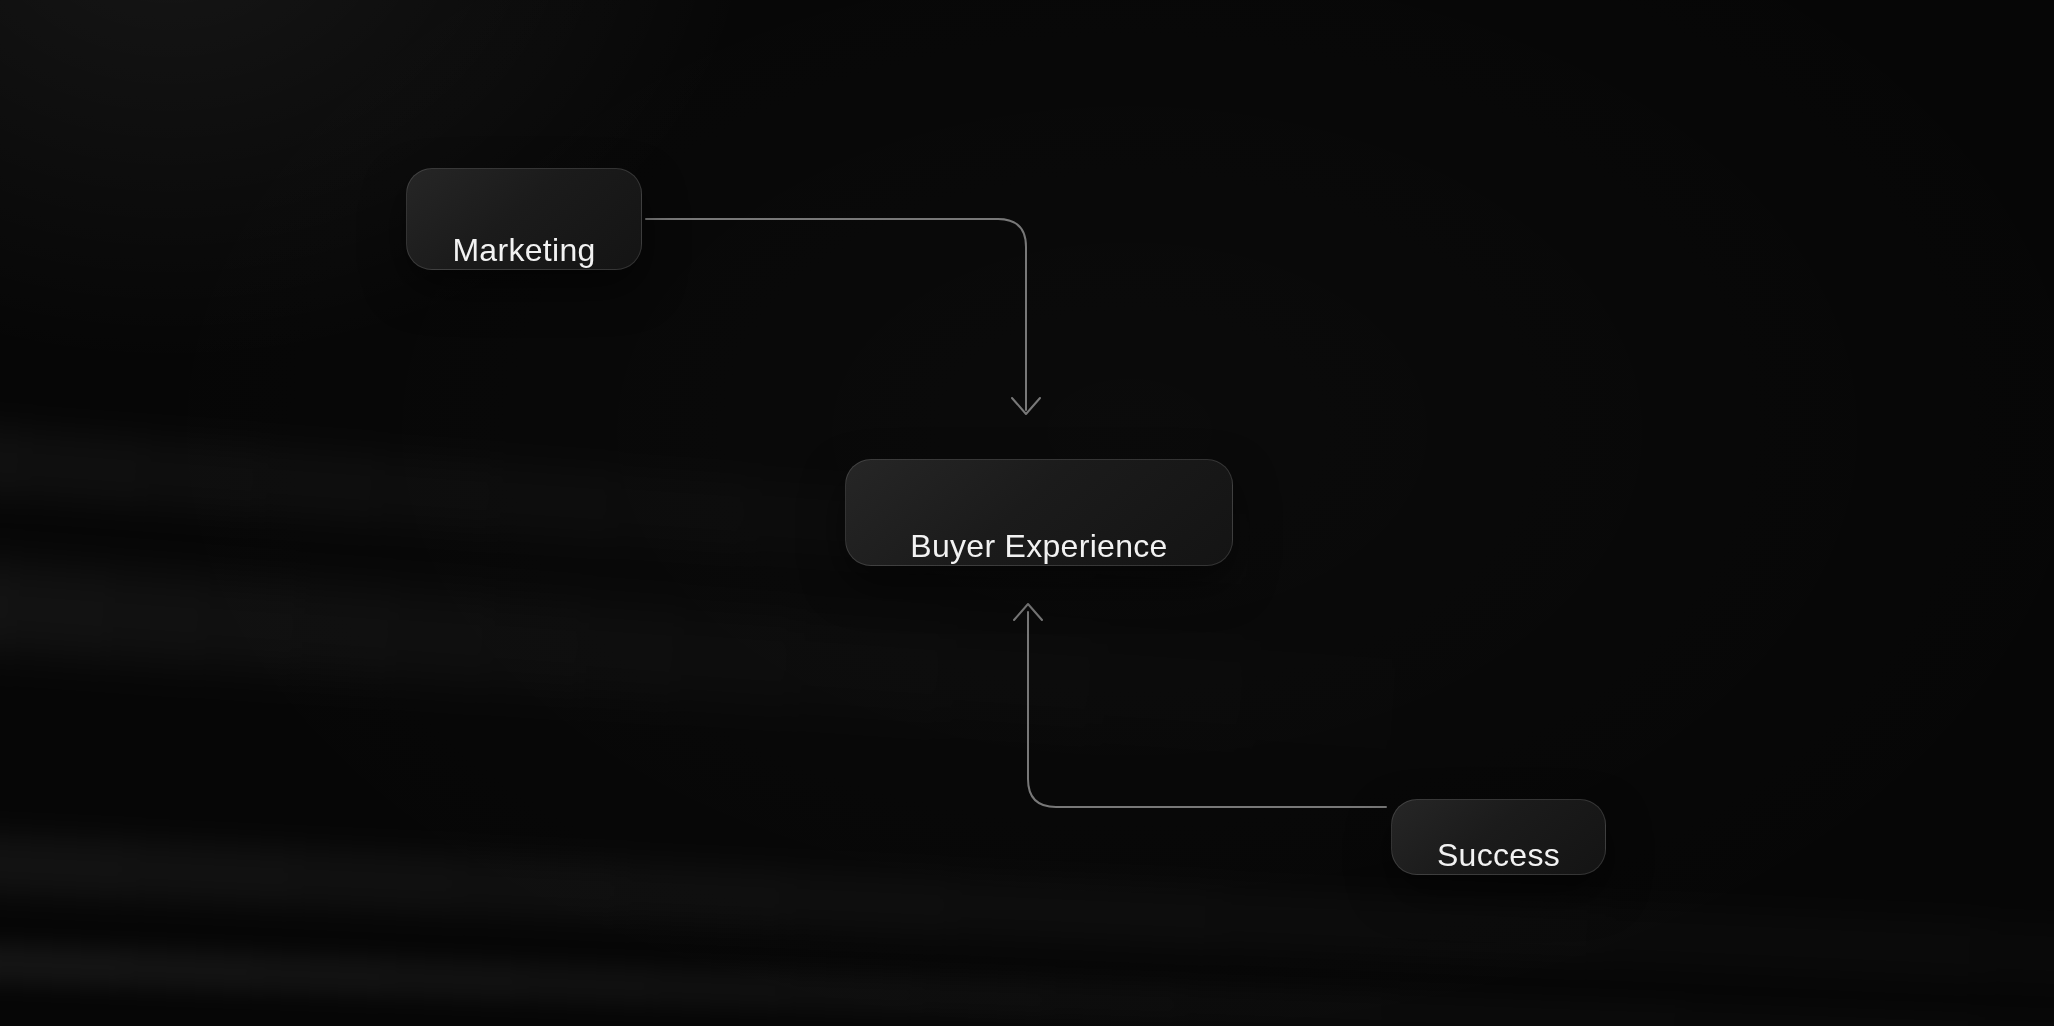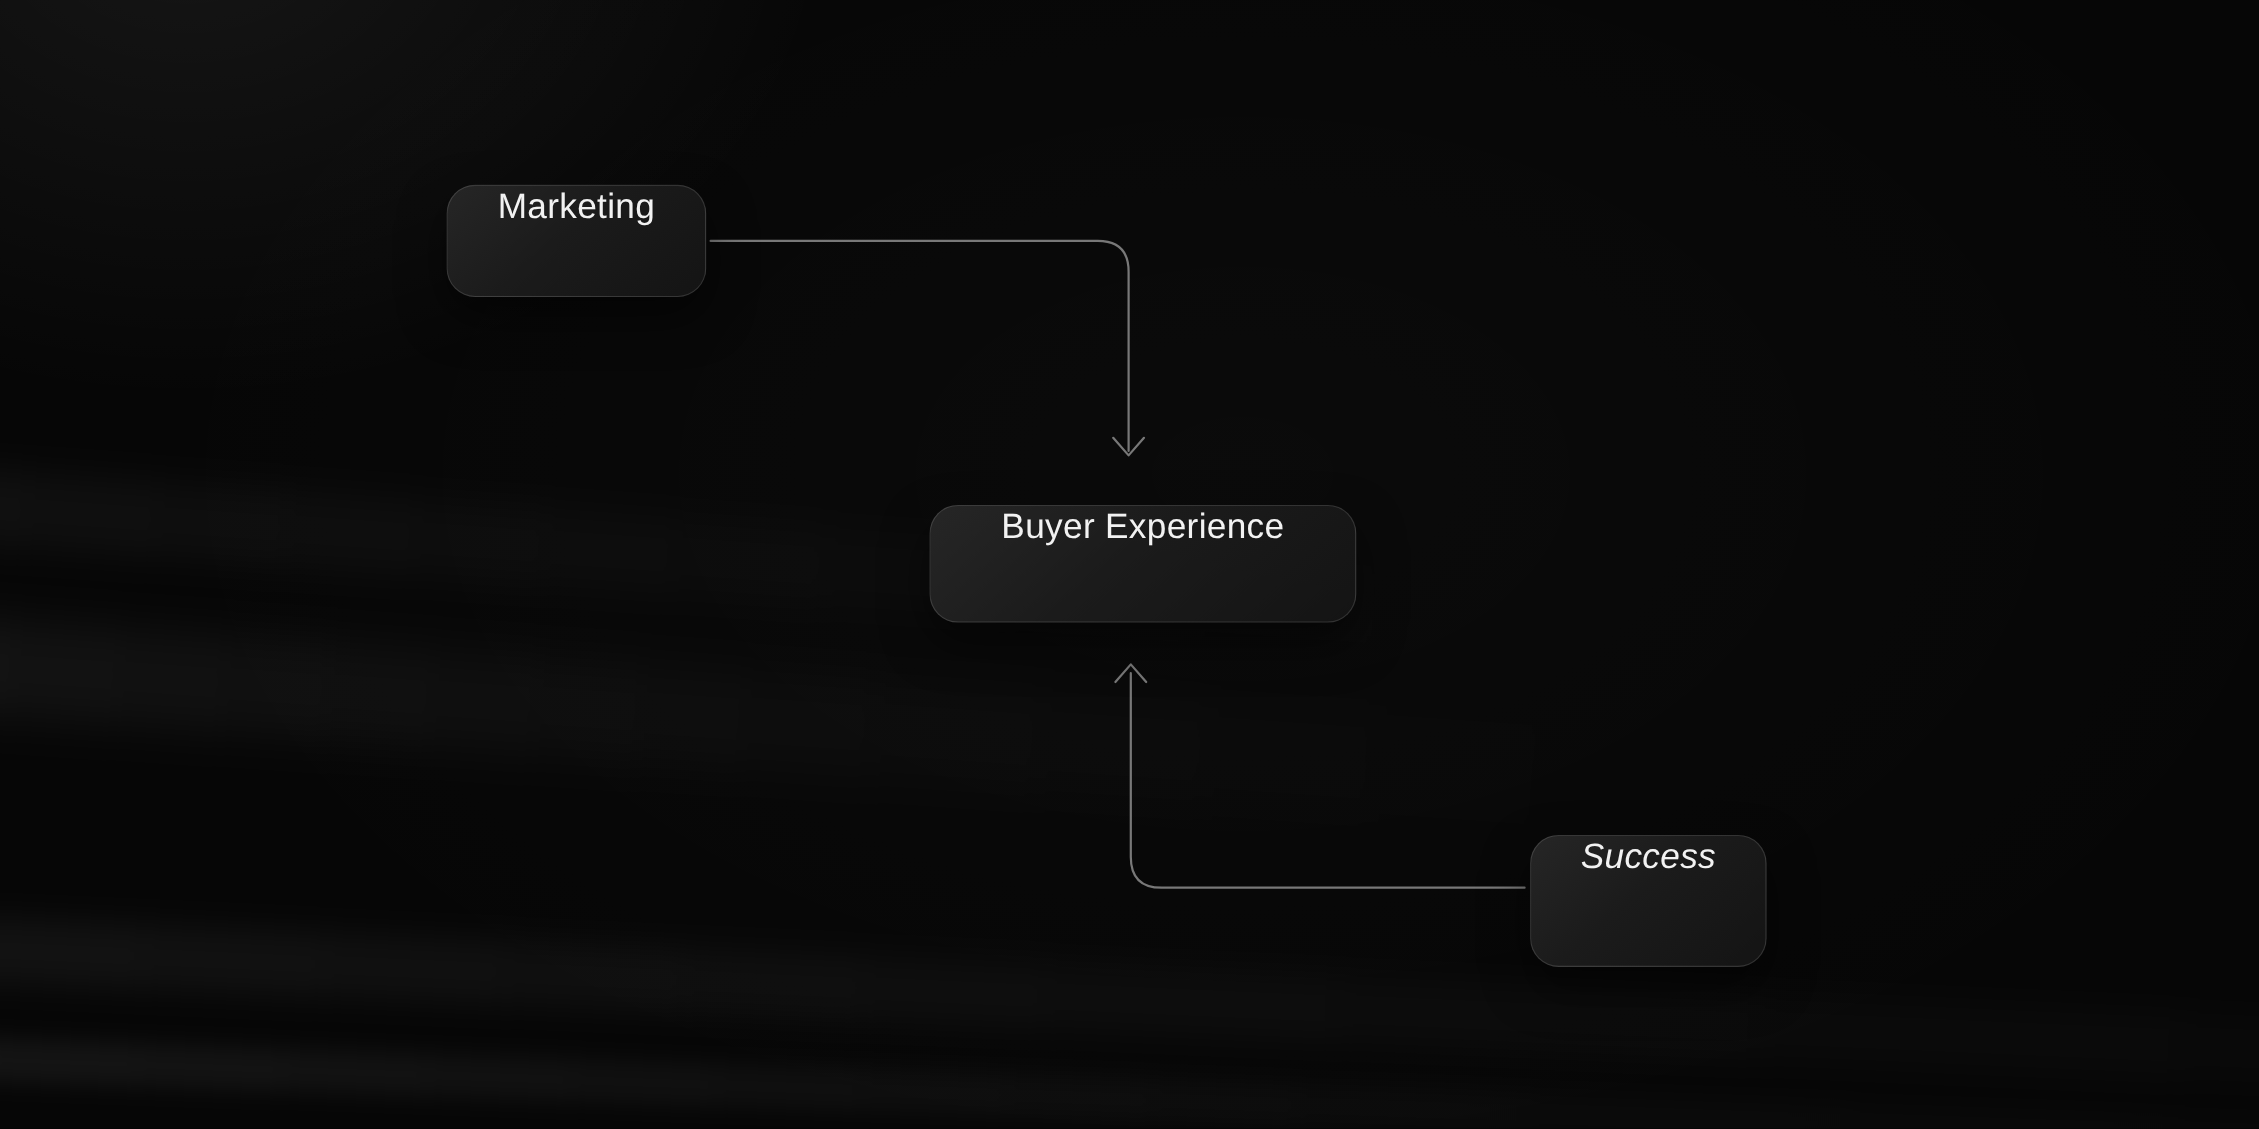--- a/index.html
+++ b/index.html
@@ -78,21 +78,21 @@
       stroke-width: 2;
       stroke-linecap: round;
       stroke-linejoin: round;
       opacity: 0.85;
     }
 
     
     .node {
       position: absolute;
       display: flex;
-      align-items: flex-start;
+      align-items: flex-end;
       justify-content: center;
       box-sizing: border-box;
       background: linear-gradient(140deg, #262626 0%, #1b1b1b 45%, #141414 100%);
       border: 1px solid rgba(255,255,255,0.13);
       border-radius: 26px;
       box-shadow: 0 18px 42px rgba(0,0,0,0.5);
       color: #f2f2f2;
       font-size: 32px;
       letter-spacing: 0.3px;
       cursor: default;
@@ -104,24 +104,23 @@
       height: 102px;
     }
     .node-buyer {
       left: 845px;
       top: 459px;
       width: 388px;
       height: 107px;
     }
     .node-success {
       left: 1391px;
-      top: 759px;
+      top: 799px;
       width: 215px;
-      height: 120px;
-      font-style: italic;
+      height: 76px;
     }
     .node-label {
       white-space: nowrap;
     }
   </style>
 </head>
 <body>
 
 <div class="stage">
 

